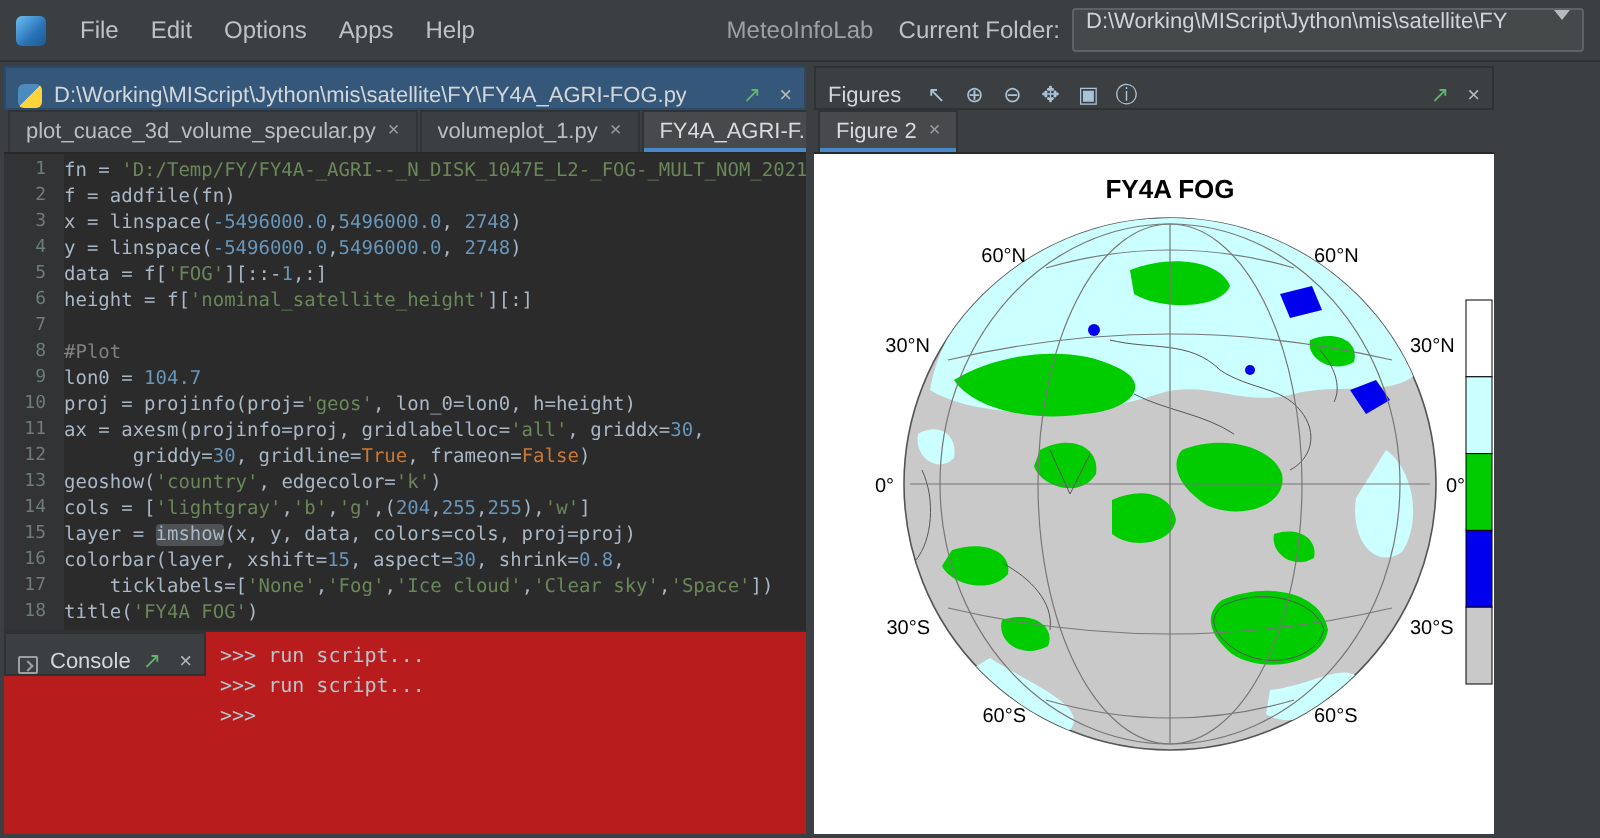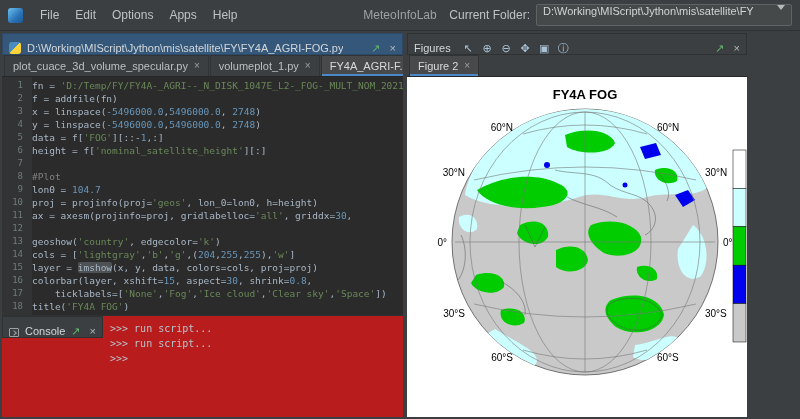--- a/index.html
+++ b/index.html
@@ -123,21 +123,21 @@
         <div class="code-line"><span class="ln">2</span><span class="lt"><span class="tk-d">f = addfile(fn)</span></span></div>
         <div class="code-line"><span class="ln">3</span><span class="lt"><span class="tk-d">x = linspace(</span><span class="tk-n">-5496000.0</span><span class="tk-d">,</span><span class="tk-n">5496000.0</span><span class="tk-d">, </span><span class="tk-n">2748</span><span class="tk-d">)</span></span></div>
         <div class="code-line"><span class="ln">4</span><span class="lt"><span class="tk-d">y = linspace(</span><span class="tk-n">-5496000.0</span><span class="tk-d">,</span><span class="tk-n">5496000.0</span><span class="tk-d">, </span><span class="tk-n">2748</span><span class="tk-d">)</span></span></div>
         <div class="code-line"><span class="ln">5</span><span class="lt"><span class="tk-d">data = f[</span><span class="tk-s">'FOG'</span><span class="tk-d">][::-</span><span class="tk-n">1</span><span class="tk-d">,:]</span></span></div>
         <div class="code-line"><span class="ln">6</span><span class="lt"><span class="tk-d">height = f[</span><span class="tk-s">'nominal_satellite_height'</span><span class="tk-d">][:]</span></span></div>
         <div class="code-line"><span class="ln">7</span><span class="lt"></span></div>
         <div class="code-line"><span class="ln">8</span><span class="lt"><span class="tk-c">#Plot</span></span></div>
         <div class="code-line"><span class="ln">9</span><span class="lt"><span class="tk-d">lon0 = </span><span class="tk-n">104.7</span></span></div>
         <div class="code-line"><span class="ln">10</span><span class="lt"><span class="tk-d">proj = projinfo(proj=</span><span class="tk-s">'geos'</span><span class="tk-d">, lon_0=lon0, h=height)</span></span></div>
         <div class="code-line"><span class="ln">11</span><span class="lt"><span class="tk-d">ax = axesm(projinfo=proj, gridlabelloc=</span><span class="tk-s">'all'</span><span class="tk-d">, griddx=</span><span class="tk-n">30</span><span class="tk-d">,</span></span></div>
-        <div class="code-line"><span class="ln">12</span></div>
+        <div class="code-line"><span class="ln">12</span><span class="lt"><span class="tk-d">      griddy=</span><span class="tk-n">30</span><span class="tk-d">, gridline=</span><span class="tk-k">True</span><span class="tk-d">, frameon=</span><span class="tk-k">False</span><span class="tk-d">)</span></span></div>
         <div class="code-line"><span class="ln">13</span><span class="lt"><span class="tk-d">geoshow(</span><span class="tk-s">'country'</span><span class="tk-d">, edgecolor=</span><span class="tk-s">'k'</span><span class="tk-d">)</span></span></div>
         <div class="code-line"><span class="ln">14</span><span class="lt"><span class="tk-d">cols = [</span><span class="tk-s">'lightgray'</span><span class="tk-d">,</span><span class="tk-s">'b'</span><span class="tk-d">,</span><span class="tk-s">'g'</span><span class="tk-d">,(</span><span class="tk-n">204</span><span class="tk-d">,</span><span class="tk-n">255</span><span class="tk-d">,</span><span class="tk-n">255</span><span class="tk-d">),</span><span class="tk-s">'w'</span><span class="tk-d">]</span></span></div>
         <div class="code-line"><span class="ln">15</span><span class="lt"><span class="tk-d">layer = </span><span class="tk-h">imshow</span><span class="tk-d">(x, y, data, colors=cols, proj=proj)</span></span></div>
         <div class="code-line"><span class="ln">16</span><span class="lt"><span class="tk-d">colorbar(layer, xshift=</span><span class="tk-n">15</span><span class="tk-d">, aspect=</span><span class="tk-n">30</span><span class="tk-d">, shrink=</span><span class="tk-n">0.8</span><span class="tk-d">,</span></span></div>
         <div class="code-line"><span class="ln">17</span><span class="lt"><span class="tk-d">    ticklabels=[</span><span class="tk-s">'None'</span><span class="tk-d">,</span><span class="tk-s">'Fog'</span><span class="tk-d">,</span><span class="tk-s">'Ice cloud'</span><span class="tk-d">,</span><span class="tk-s">'Clear sky'</span><span class="tk-d">,</span><span class="tk-s">'Space'</span><span class="tk-d">])</span></span></div>
         <div class="code-line"><span class="ln">18</span><span class="lt"><span class="tk-d">title(</span><span class="tk-s">'FY4A FOG'</span><span class="tk-d">)</span></span></div>
       </div>
   </div>
 </div>
 

